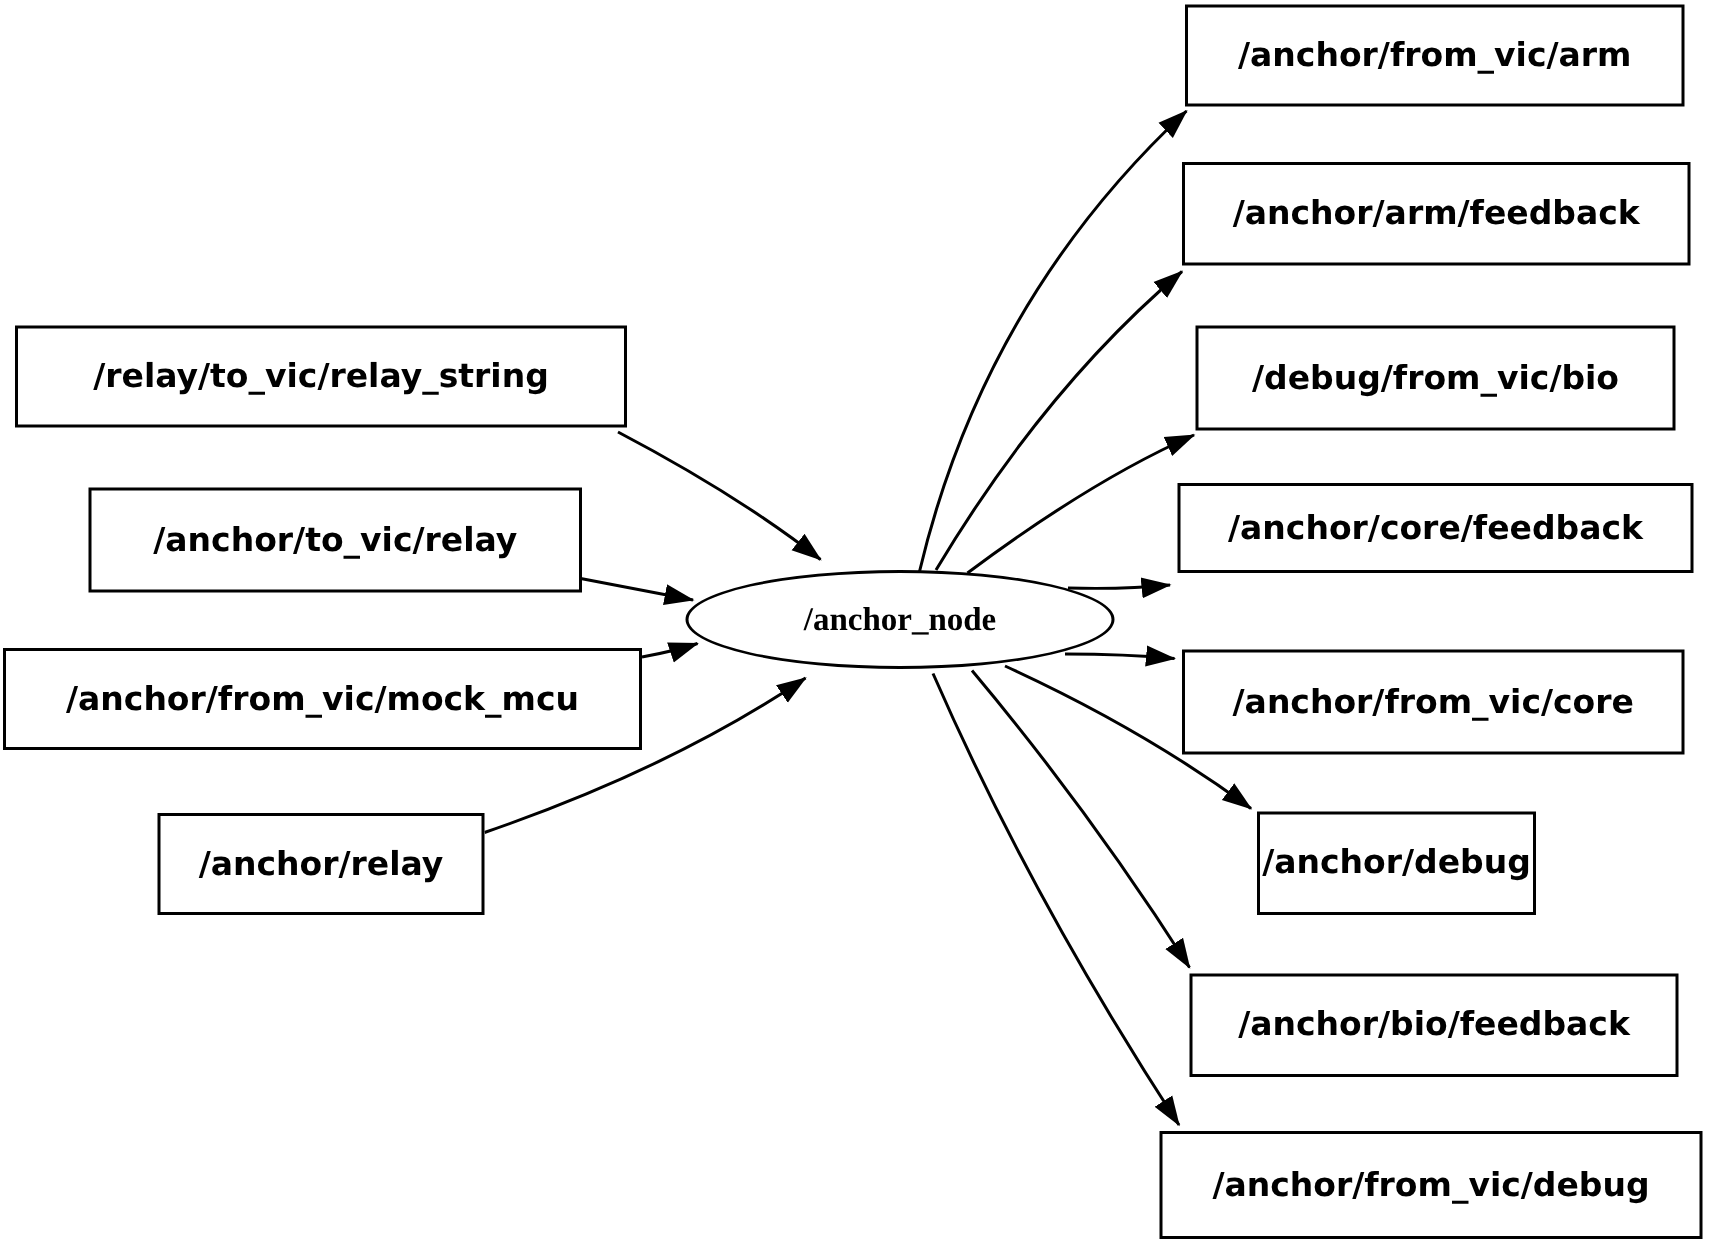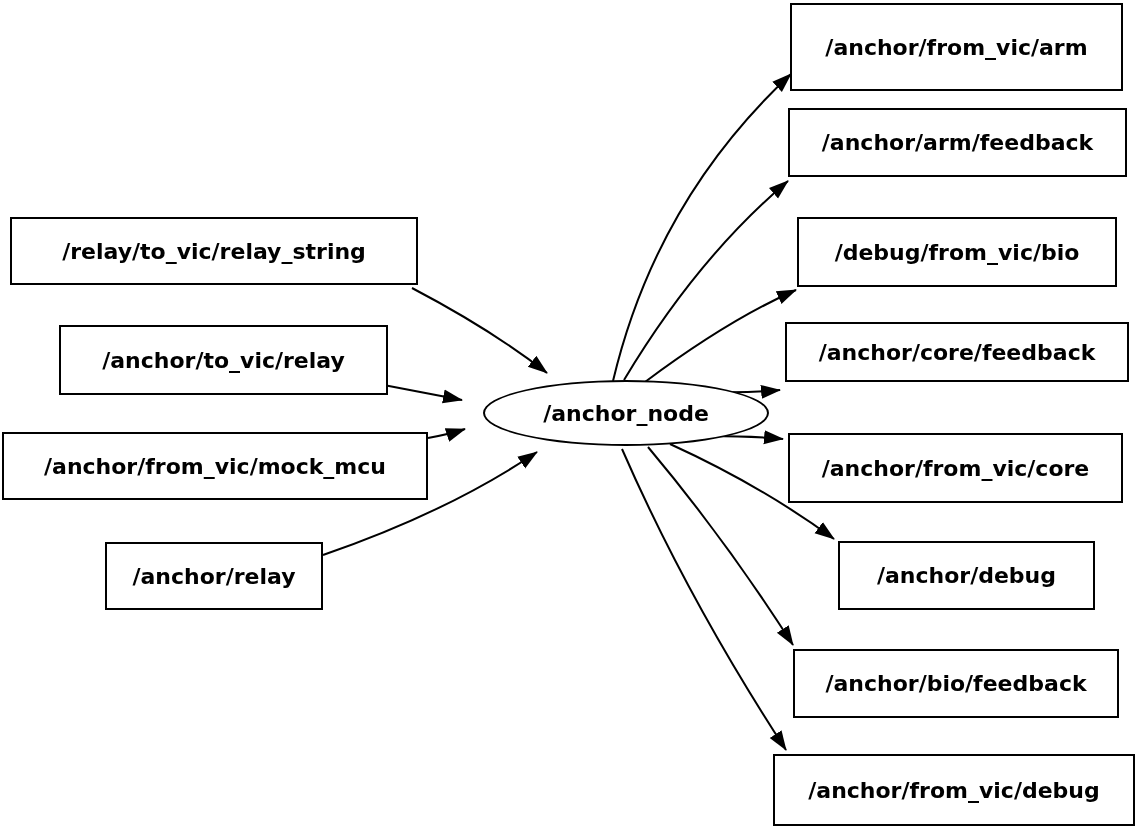--- a/index.html
+++ b/index.html
@@ -71,51 +71,51 @@
         <path d="M624,380 Q697,258 788,181" class="edge" marker-end="url(#arrow)"></path>
         <path d="M645,382 Q728,320 796,290" class="edge" marker-end="url(#arrow)"></path>
         <path d="M712,392 Q750,393 780,390" class="edge" marker-end="url(#arrow)"></path>
         <path d="M710,436 Q750,436 783,439" class="edge" marker-end="url(#arrow)"></path>
         <path d="M670,444 Q762,486 834,539" class="edge" marker-end="url(#arrow)"></path>
         <path d="M648,447 Q726,540 793,645" class="edge" marker-end="url(#arrow)"></path>
         <path d="M622,449 Q687,598 786,750" class="edge" marker-end="url(#arrow)"></path>
       </g>
   </svg>
   <div id="nodes">
-      <div class="node ellipse" style="left: 483px; top: 380px; width: 286px; height: 66px;">
+      <div class="node ellipse" style="left: 457px; top: 380px; width: 286px; height: 66px; font-family: Liberation Serif, serif;">
         <span class="label">/anchor_node</span>
       </div>
       <div class="node box" style="left: 10px; top: 217px; width: 408px; height: 68px;">
         <span class="label">/relay/to_vic/relay_string</span>
       </div>
       <div class="node box" style="left: 59px; top: 325px; width: 329px; height: 70px;">
         <span class="label">/anchor/to_vic/relay</span>
       </div>
       <div class="node box" style="left: 2px; top: 432px; width: 426px; height: 68px;">
         <span class="label">/anchor/from_vic/mock_mcu</span>
       </div>
       <div class="node box" style="left: 105px; top: 542px; width: 218px; height: 68px;">
         <span class="label">/anchor/relay</span>
       </div>
-      <div class="node box" style="left: 790px; top: 3px; width: 333px; height: 88px;">
+      <div class="node box" style="left: 790px; top: 3px; width: 333px; height: 68px;">
         <span class="label">/anchor/from_vic/arm</span>
       </div>
       <div class="node box" style="left: 788px; top: 108px; width: 339px; height: 69px;">
         <span class="label">/anchor/arm/feedback</span>
       </div>
       <div class="node box" style="left: 797px; top: 217px; width: 320px; height: 70px;">
         <span class="label">/debug/from_vic/bio</span>
       </div>
       <div class="node box" style="left: 785px; top: 322px; width: 344px; height: 60px;">
         <span class="label">/anchor/core/feedback</span>
       </div>
       <div class="node box" style="left: 788px; top: 433px; width: 335px; height: 70px;">
         <span class="label">/anchor/from_vic/core</span>
       </div>
-      <div class="node box" style="left: 838px; top: 541px; width: 257px; height: 69px;">
+      <div class="node box" style="left: 838px; top: 541px; width: 186px; height: 69px;">
         <span class="label">/anchor/debug</span>
       </div>
       <div class="node box" style="left: 793px; top: 649px; width: 326px; height: 69px;">
         <span class="label">/anchor/bio/feedback</span>
       </div>
       <div class="node box" style="left: 773px; top: 754px; width: 362px; height: 72px;">
         <span class="label">/anchor/from_vic/debug</span>
       </div>
     </div>
 </div>

